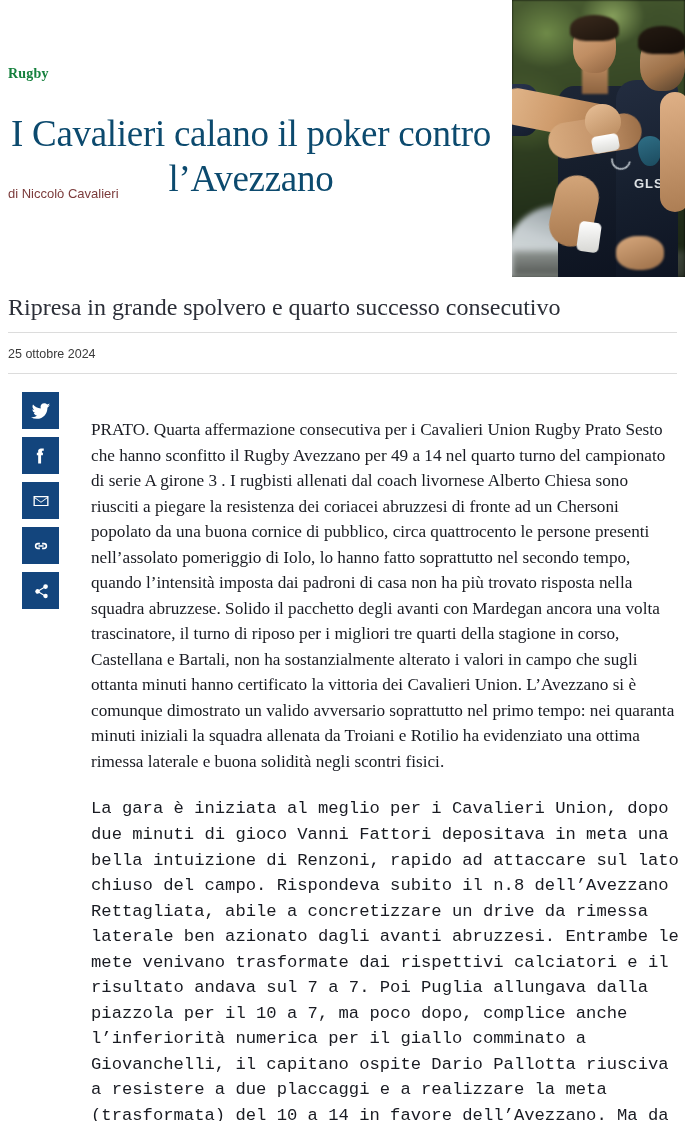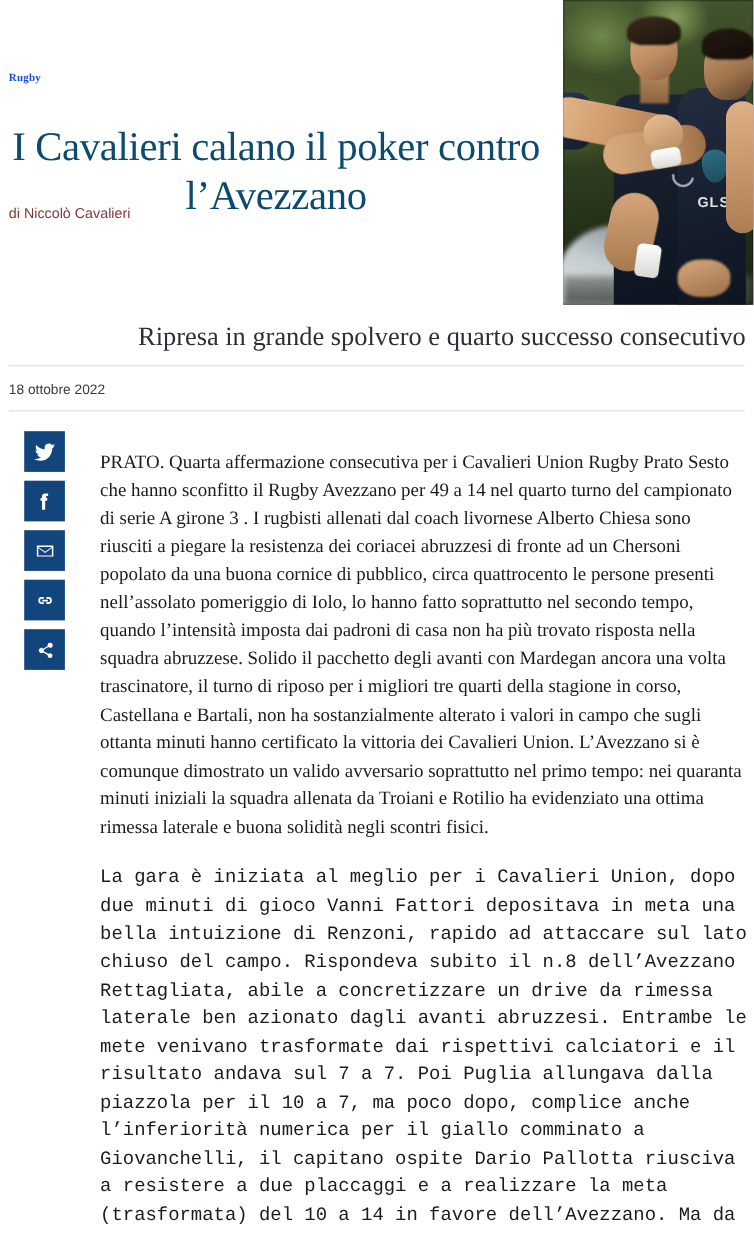--- a/index.html
+++ b/index.html
@@ -201,22 +201,22 @@
     transform: rotate(-35deg);
     filter: blur(.5px);
   }
 
   
   .kicker {
     position: absolute;
     left: 8px; top: 66px;
     font-family: "Liberation Serif", serif;
     font-weight: 700;
-    font-size: 10px;
-    color: #1d4ed8;
+    font-size: 14px;
+    color: #15803d;
     letter-spacing: .2px;
   }
   .headline {
     position: absolute;
     left: 6px; top: 86px;
     width: 490px;
     font-family: "Liberation Serif", "DejaVu Serif", serif;
     font-weight: 400;
     font-size: 37px;
     line-height: 1.22;
@@ -235,21 +235,20 @@
   
   .subhead {
     position: absolute;
     left: 8px; top: 293px;
     width: 670px;
     font-family: "Liberation Serif", "DejaVu Serif", serif;
     font-weight: 400;
     font-size: 24px;
     line-height: 1.2;
     color: #2c2f38;
-    text-align: right;
   }
   .rule {
     position: absolute;
     left: 8px;
     width: 669px;
     height: 1px;
     background: #dcdcdc;
   }
   .rule-top  { top: 332px; }
   .rule-bot  { top: 373px; }
@@ -279,21 +278,21 @@
   }
   .share-btn svg { display: block; fill: #ffffff; }
 
   
   .article-body {
     position: absolute;
     left: 91px; top: 401px;
     width: 588px;
   }
   .article-body p {
-    margin: 6px 0 22px 0;
+    margin: 16px 0 22px 0;
     font-family: "Liberation Serif", "DejaVu Serif", serif;
     font-size: 17.2px;
     line-height: 1.485;
     color: #191b22;
     text-align: left;
   }
   .article-body p:last-child { margin-bottom: 0; font-family: Liberation Mono, monospace; }
 </style>
 </head>
 <body>
@@ -322,21 +321,21 @@
   <div class="ph-arm-right"></div>
   <div class="ph-hand-low"></div>
 </div>
 
 <div class="kicker">Rugby</div>
 <h1 class="headline">I Cavalieri calano il poker contro l’Avezzano</h1>
 <div class="byline">di Niccolò Cavalieri</div>
 
 <div class="subhead">Ripresa in grande spolvero e quarto successo consecutivo</div>
 <div class="rule rule-top"></div>
-<div class="date">18 ottobre 2022</div>
+<div class="date">25 ottobre 2024</div>
 <div class="rule rule-bot"></div>
 
 <div class="share-rail">
   <div class="share-btn">
     <span>
       <svg width="20" height="20" viewBox="0 0 24 24" aria-hidden="true">
         <path d="M23 4.9c-.8.4-1.7.6-2.6.8 1-.6 1.7-1.5 2-2.6-.9.5-1.9.9-3 1.1A4.5 4.5 0 0 0 11.6 8c0 .4 0 .7.1 1-3.8-.2-7.1-2-9.3-4.7-.4.7-.6 1.5-.6 2.3 0 1.6.8 3 2 3.8-.8 0-1.5-.2-2.1-.6v.1c0 2.2 1.5 4 3.6 4.4-.4.1-.8.2-1.2.2-.3 0-.6 0-.8-.1.6 1.8 2.3 3.1 4.2 3.1a9 9 0 0 1-5.6 1.9H0a12.7 12.7 0 0 0 6.9 2c8.3 0 12.8-6.9 12.8-12.8v-.6c.9-.6 1.7-1.4 2.3-2.3z"></path>
       </svg>
     </span>
   </div>

